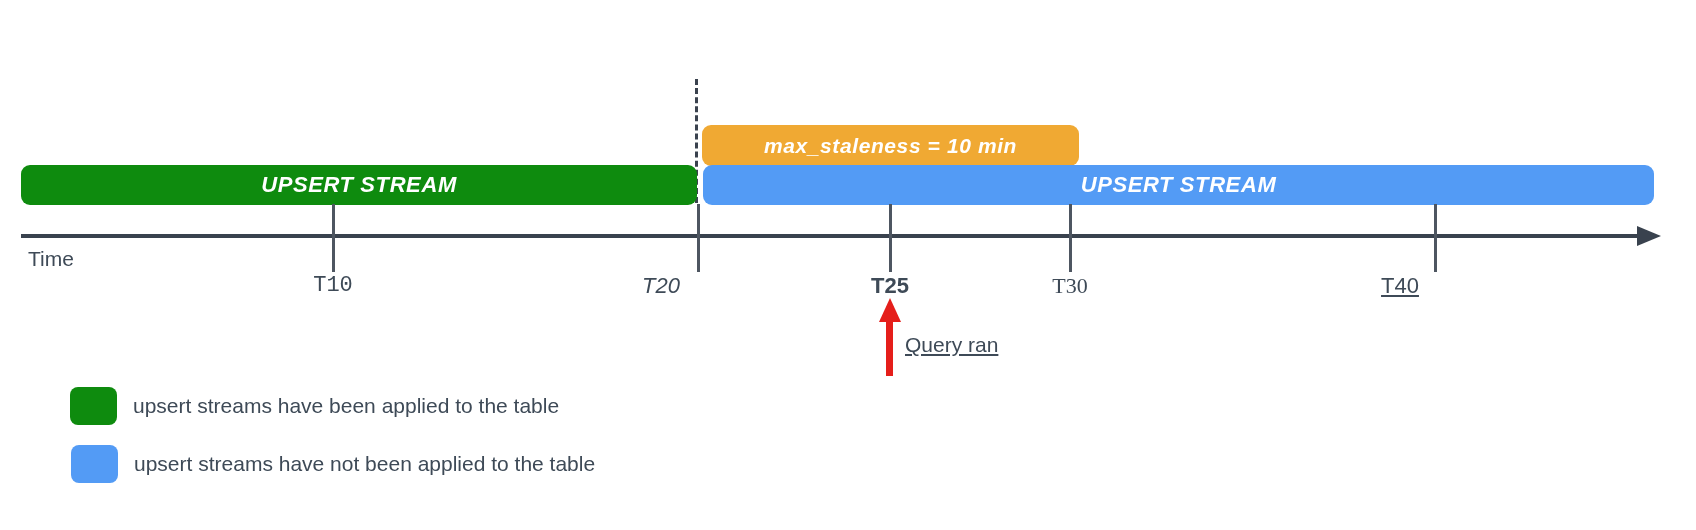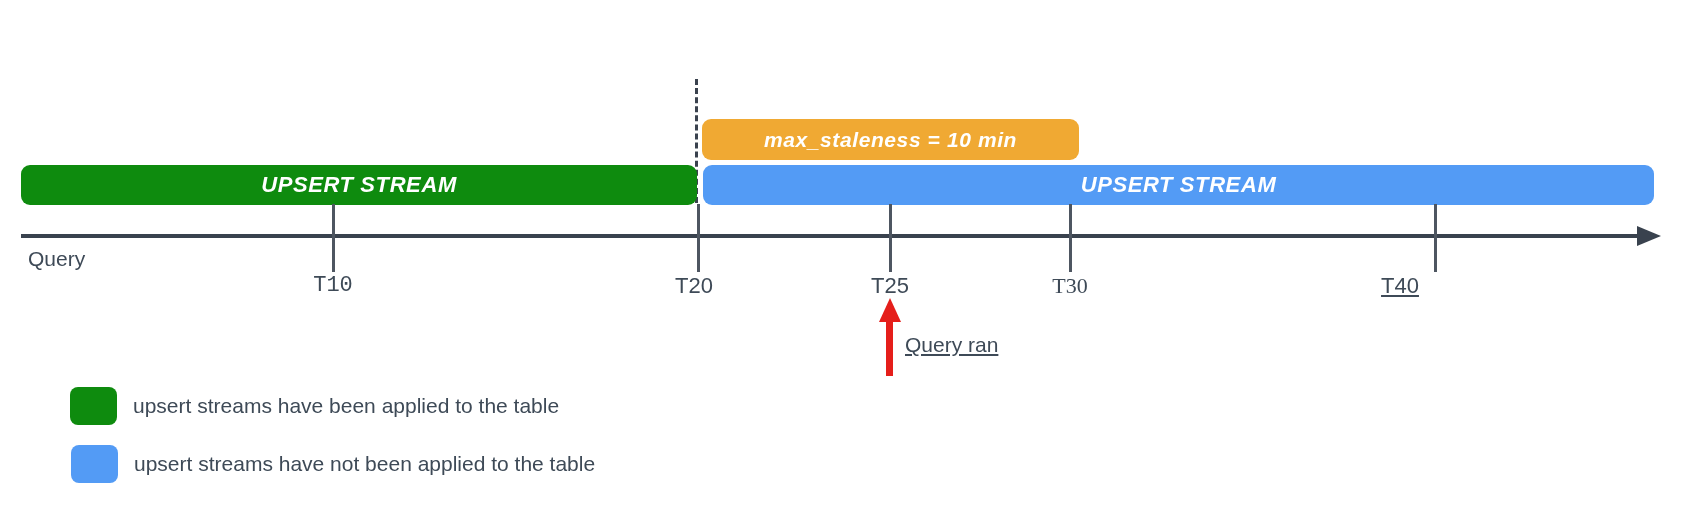--- a/index.html
+++ b/index.html
@@ -54,21 +54,21 @@
   .legend-label{font-size:21px;color:#3e4a57;white-space:nowrap;}
 </style>
 </head>
 <body>
 
 <div class="canvas">
 
 
   <div class="dashed-line"></div>
 
-  <div class="bar bar-staleness" style="background: rgb(240, 169, 51);">
+  <div class="bar bar-staleness" style="background: rgb(240, 169, 51); margin-top: 6px;">
     <span>max_staleness = 10 min</span>
   </div>
 
   <div class="bar bar-applied" style="background: rgb(14, 139, 14);">
     <span>UPSERT STREAM</span>
   </div>
 
   <div class="bar bar-pending" style="background: rgb(83, 155, 245);">
     <span>UPSERT STREAM</span>
   </div>
@@ -76,26 +76,26 @@
   <div class="axis-line"></div>
   <div class="axis-arrowhead"></div>
 
   <div class="tick" style="left:332px;"></div>
   <div class="tick" style="left:697px;"></div>
   <div class="tick" style="left:889px;"></div>
   <div class="tick" style="left:1069px;"></div>
   <div class="tick" style="left:1434px;"></div>
 
   <div class="tick-label" style="left:333px;font-family:Liberation Mono, monospace;">T10</div>
-  <div class="tick-label" style="left:694px;">T20</div>
-  <div class="tick-label" style="left:890px;">T25</div>
+  <div class="tick-label" style="left:661px;font-style:italic;">T20</div>
+  <div class="tick-label" style="left:890px;font-weight:bold;">T25</div>
   <div class="tick-label" style="left:1070px;font-family:Liberation Serif, serif;">T30</div>
   <div class="tick-label" style="left:1400px;text-decoration:underline;">T40</div>
 
-  <div class="time-label">Query</div>
+  <div class="time-label">Time</div>
 
   <div class="query-arrow-head"></div>
   <div class="query-arrow-shaft"></div>
   <div class="query-label">Query ran</div>
 
   <div class="legend-row legend-row-2">
     <span class="legend-swatch" style="background: rgb(83, 155, 245);"></span>
     <span class="legend-label">upsert streams have not been applied to the table</span>
   </div>
 

